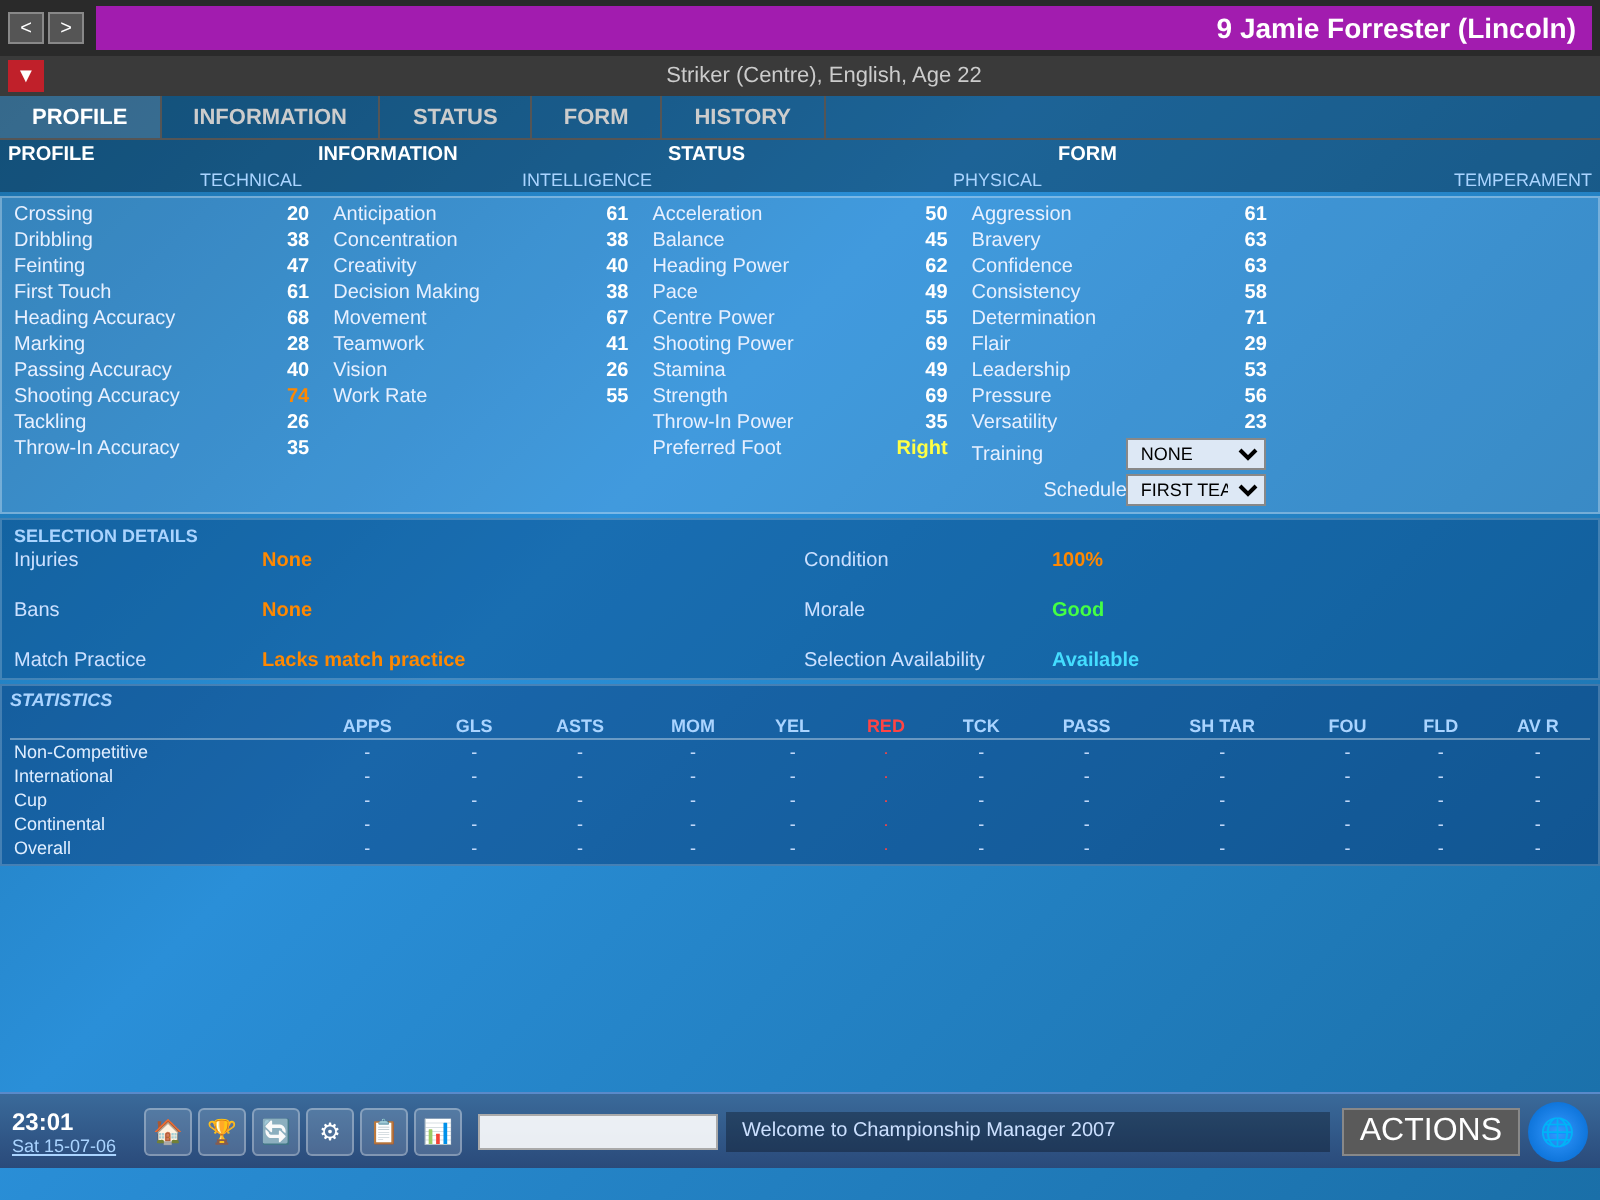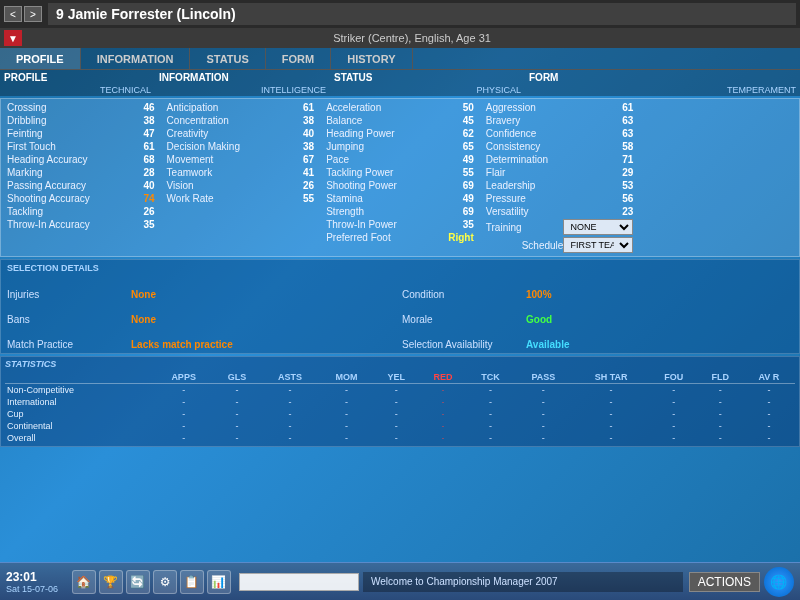--- a/index.html
+++ b/index.html
@@ -33,22 +33,22 @@
       width: 18px;
       height: 16px;
       font-size: 10px;
       cursor: pointer;
       display: flex;
       align-items: center;
       justify-content: center;
     }
     .player-title {
       flex: 1;
-      text-align: left;
-      background: #404040;
+      text-align: right;
+      background: #a21caf;
       color: #fff;
       font-size: 14px;
       font-weight: bold;
       padding: 2px 8px;
       height: 22px;
       line-height: 18px;
     }
     .second-bar {
       display: flex;
       align-items: center;
@@ -153,21 +153,21 @@
       background: rgba(0,60,120,0.4);
       border: 1px solid rgba(255,255,255,0.2);
       margin: 2px 0;
       padding: 3px 6px;
     }
     .selection-title {
       color: #aad4ff;
       font-size: 9px;
       font-weight: bold;
       text-transform: uppercase;
-      margin-bottom: 16px;
+      margin-bottom: 2px;
     }
     .sel-grid {
       display: grid;
       grid-template-columns: 120px 1fr 120px 1fr;
       gap: 14px 4px;
     }
     .sel-label {
       color: #cce0ff;
       font-size: 10px;
     }
@@ -214,39 +214,40 @@
     }
     .stats-table td.row-label {
       text-align: left;
       color: #e0eeff;
     }
     .stats-table td.red-dash { color: #ff4444; }
 
     
     .bottom-bar {
       position: absolute;
-      bottom: 0;
+      bottom: 16px;
       left: 0;
       right: 0;
       height: 38px;
       background: linear-gradient(to bottom, #3a6a9a, #2a4a7a);
       display: flex;
       align-items: center;
       padding: 0 6px;
       border-top: 1px solid #5a8aca;
     }
     .time-display {
       color: #fff;
       font-size: 12px;
       font-weight: bold;
       min-width: 50px;
     }
     .date-display {
       color: #aad4ff;
       font-size: 9px;
+      text-decoration: underline;
     }
     .toolbar-icons {
       display: flex;
       gap: 3px;
       margin: 0 8px;
     }
     .toolbar-icon {
       width: 24px;
       height: 24px;
       background: rgba(255,255,255,0.15);
@@ -274,21 +275,21 @@
       border: 1px solid #aaa;
       height: 18px;
       width: 120px;
       margin-right: 4px;
     }
     .actions-btn {
       background: #5a5a5a;
       color: #fff;
       border: 1px solid #888;
       padding: 2px 8px;
-      font-size: 12px;
+      font-size: 16px;
       cursor: pointer;
       margin-left: 6px;
     }
     .globe-icon {
       width: 30px;
       height: 30px;
       background: radial-gradient(circle, #3399ff, #0066cc);
       border-radius: 50%;
       margin-left: 4px;
       display: flex;
@@ -312,21 +313,21 @@
 
 <div class="top-bar">
   <div class="nav-arrows">
     <button class="nav-btn">&lt;</button>
     <button class="nav-btn">&gt;</button>
   </div>
   <div class="player-title">9 Jamie Forrester (Lincoln)</div>
 </div>
 <div class="second-bar">
   <div class="down-arrow-btn">▼</div>
-  <div class="player-subtitle">Striker (Centre), English, Age 31</div>
+  <div class="player-subtitle">Striker (Centre), English, Age 22</div>
 </div>
 
 <div class="tabs-row">
   <div class="tab active">PROFILE</div>
   <div class="tab">INFORMATION</div>
   <div class="tab">STATUS</div>
   <div class="tab">FORM</div>
   <div class="tab">HISTORY</div>
 </div>
 
@@ -348,21 +349,21 @@
     <div class="section-subheader">TEMPERAMENT</div>
   </div>
 </div>
 
 <div class="stats-section">
   <div class="stats-grid">
 
     <div class="stats-col">
       <div class="stat-row">
         <span>Crossing</span>
-        <span class="stat-val">46</span>
+        <span class="stat-val">20</span>
       </div>
       <div class="stat-row">
         <span>Dribbling</span>
         <span class="stat-val">38</span>
       </div>
       <div class="stat-row">
         <span>Feinting</span>
         <span class="stat-val">47</span>
       </div>
       <div class="stat-row">
@@ -437,29 +438,25 @@
       </div>
       <div class="stat-row">
         <span>Balance</span>
         <span class="stat-val">45</span>
       </div>
       <div class="stat-row">
         <span>Heading Power</span>
         <span class="stat-val">62</span>
       </div>
       <div class="stat-row">
-        <span>Jumping</span>
-        <span class="stat-val">65</span>
-      </div>
-      <div class="stat-row">
         <span>Pace</span>
         <span class="stat-val">49</span>
       </div>
       <div class="stat-row">
-        <span>Tackling Power</span>
+        <span>Centre Power</span>
         <span class="stat-val">55</span>
       </div>
       <div class="stat-row">
         <span>Shooting Power</span>
         <span class="stat-val">69</span>
       </div>
       <div class="stat-row">
         <span>Stamina</span>
         <span class="stat-val">49</span>
       </div>

